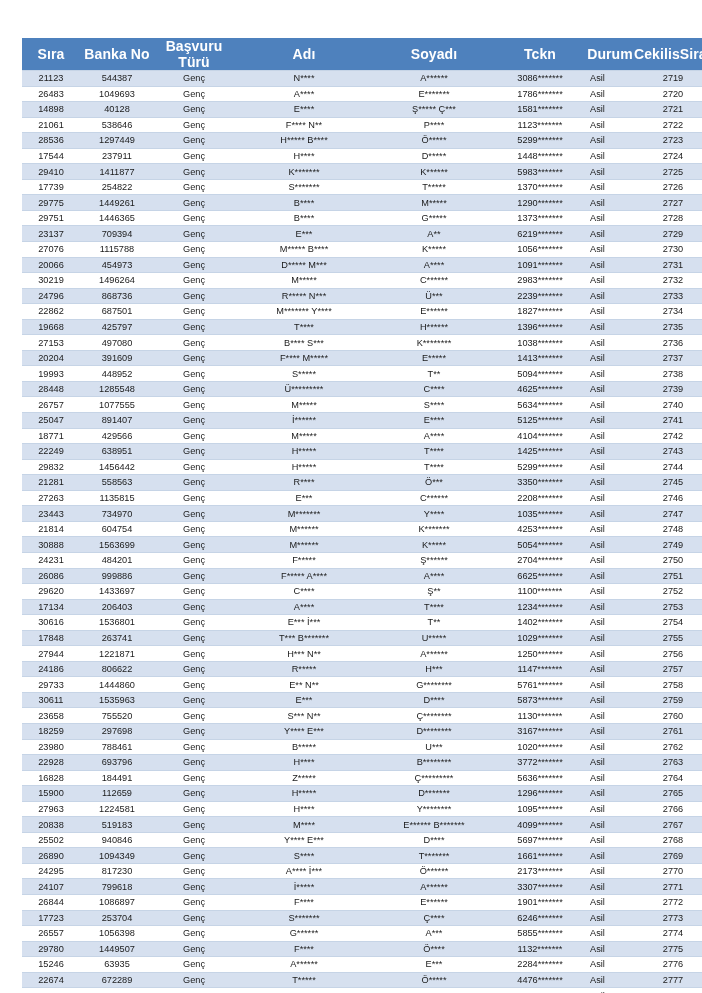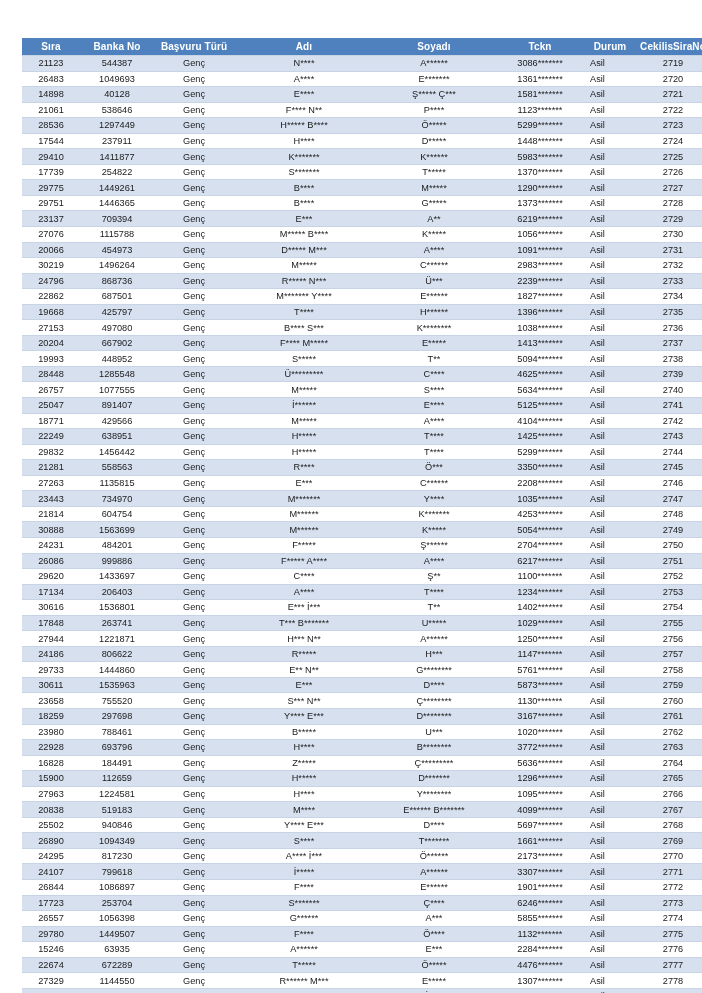--- a/index.html
+++ b/index.html
@@ -29,21 +29,21 @@
     border-collapse: collapse;
     width: 660px;
     table-layout: fixed;
     font-size: 9.2px;
     color: #1a1a1a;
   }
   table.results thead th {
     background: #4e81bd;
     color: #ffffff;
     font-weight: bold;
-    font-size: 10px;
+    font-size: 14px;
     height: 17px;
     padding: 0;
     text-align: center;
     vertical-align: middle;
     border: none;
     letter-spacing: 0.1px;
   }
   table.results thead tr.hdr {
     border-bottom: 1px solid #2f5c92;
   }
@@ -108,21 +108,21 @@
             <td class="c-tckn">3086*******</td>
             <td class="c-durum">Asil</td>
             <td class="c-cekilis">2719</td>
           </tr>
           <tr class="plain">
             <td class="c-sira">26483</td>
             <td class="c-banka">1049693</td>
             <td class="c-basvur">Genç</td>
             <td class="c-adi">A****</td>
             <td class="c-soyadi">E*******</td>
-            <td class="c-tckn">1361*******</td>
+            <td class="c-tckn">1786*******</td>
             <td class="c-durum">Asil</td>
             <td class="c-cekilis">2720</td>
           </tr>
           <tr class="shade">
             <td class="c-sira">14898</td>
             <td class="c-banka">40128</td>
             <td class="c-basvur">Genç</td>
             <td class="c-adi">E****</td>
             <td class="c-soyadi">Ş***** Ç***</td>
             <td class="c-tckn">1581*******</td>
@@ -274,21 +274,21 @@
             <td class="c-banka">497080</td>
             <td class="c-basvur">Genç</td>
             <td class="c-adi">B**** S***</td>
             <td class="c-soyadi">K********</td>
             <td class="c-tckn">1038*******</td>
             <td class="c-durum">Asil</td>
             <td class="c-cekilis">2736</td>
           </tr>
           <tr class="shade">
             <td class="c-sira">20204</td>
-            <td class="c-banka">667902</td>
+            <td class="c-banka">391609</td>
             <td class="c-basvur">Genç</td>
             <td class="c-adi">F**** M*****</td>
             <td class="c-soyadi">E*****</td>
             <td class="c-tckn">1413*******</td>
             <td class="c-durum">Asil</td>
             <td class="c-cekilis">2737</td>
           </tr>
           <tr class="plain">
             <td class="c-sira">19993</td>
             <td class="c-banka">448952</td>
@@ -418,21 +418,21 @@
             <td class="c-tckn">2704*******</td>
             <td class="c-durum">Asil</td>
             <td class="c-cekilis">2750</td>
           </tr>
           <tr class="shade">
             <td class="c-sira">26086</td>
             <td class="c-banka">999886</td>
             <td class="c-basvur">Genç</td>
             <td class="c-adi">F***** A****</td>
             <td class="c-soyadi">A****</td>
-            <td class="c-tckn">6217*******</td>
+            <td class="c-tckn">6625*******</td>
             <td class="c-durum">Asil</td>
             <td class="c-cekilis">2751</td>
           </tr>
           <tr class="plain">
             <td class="c-sira">29620</td>
             <td class="c-banka">1433697</td>
             <td class="c-basvur">Genç</td>
             <td class="c-adi">C****</td>
             <td class="c-soyadi">Ş**</td>
             <td class="c-tckn">1100*******</td>

